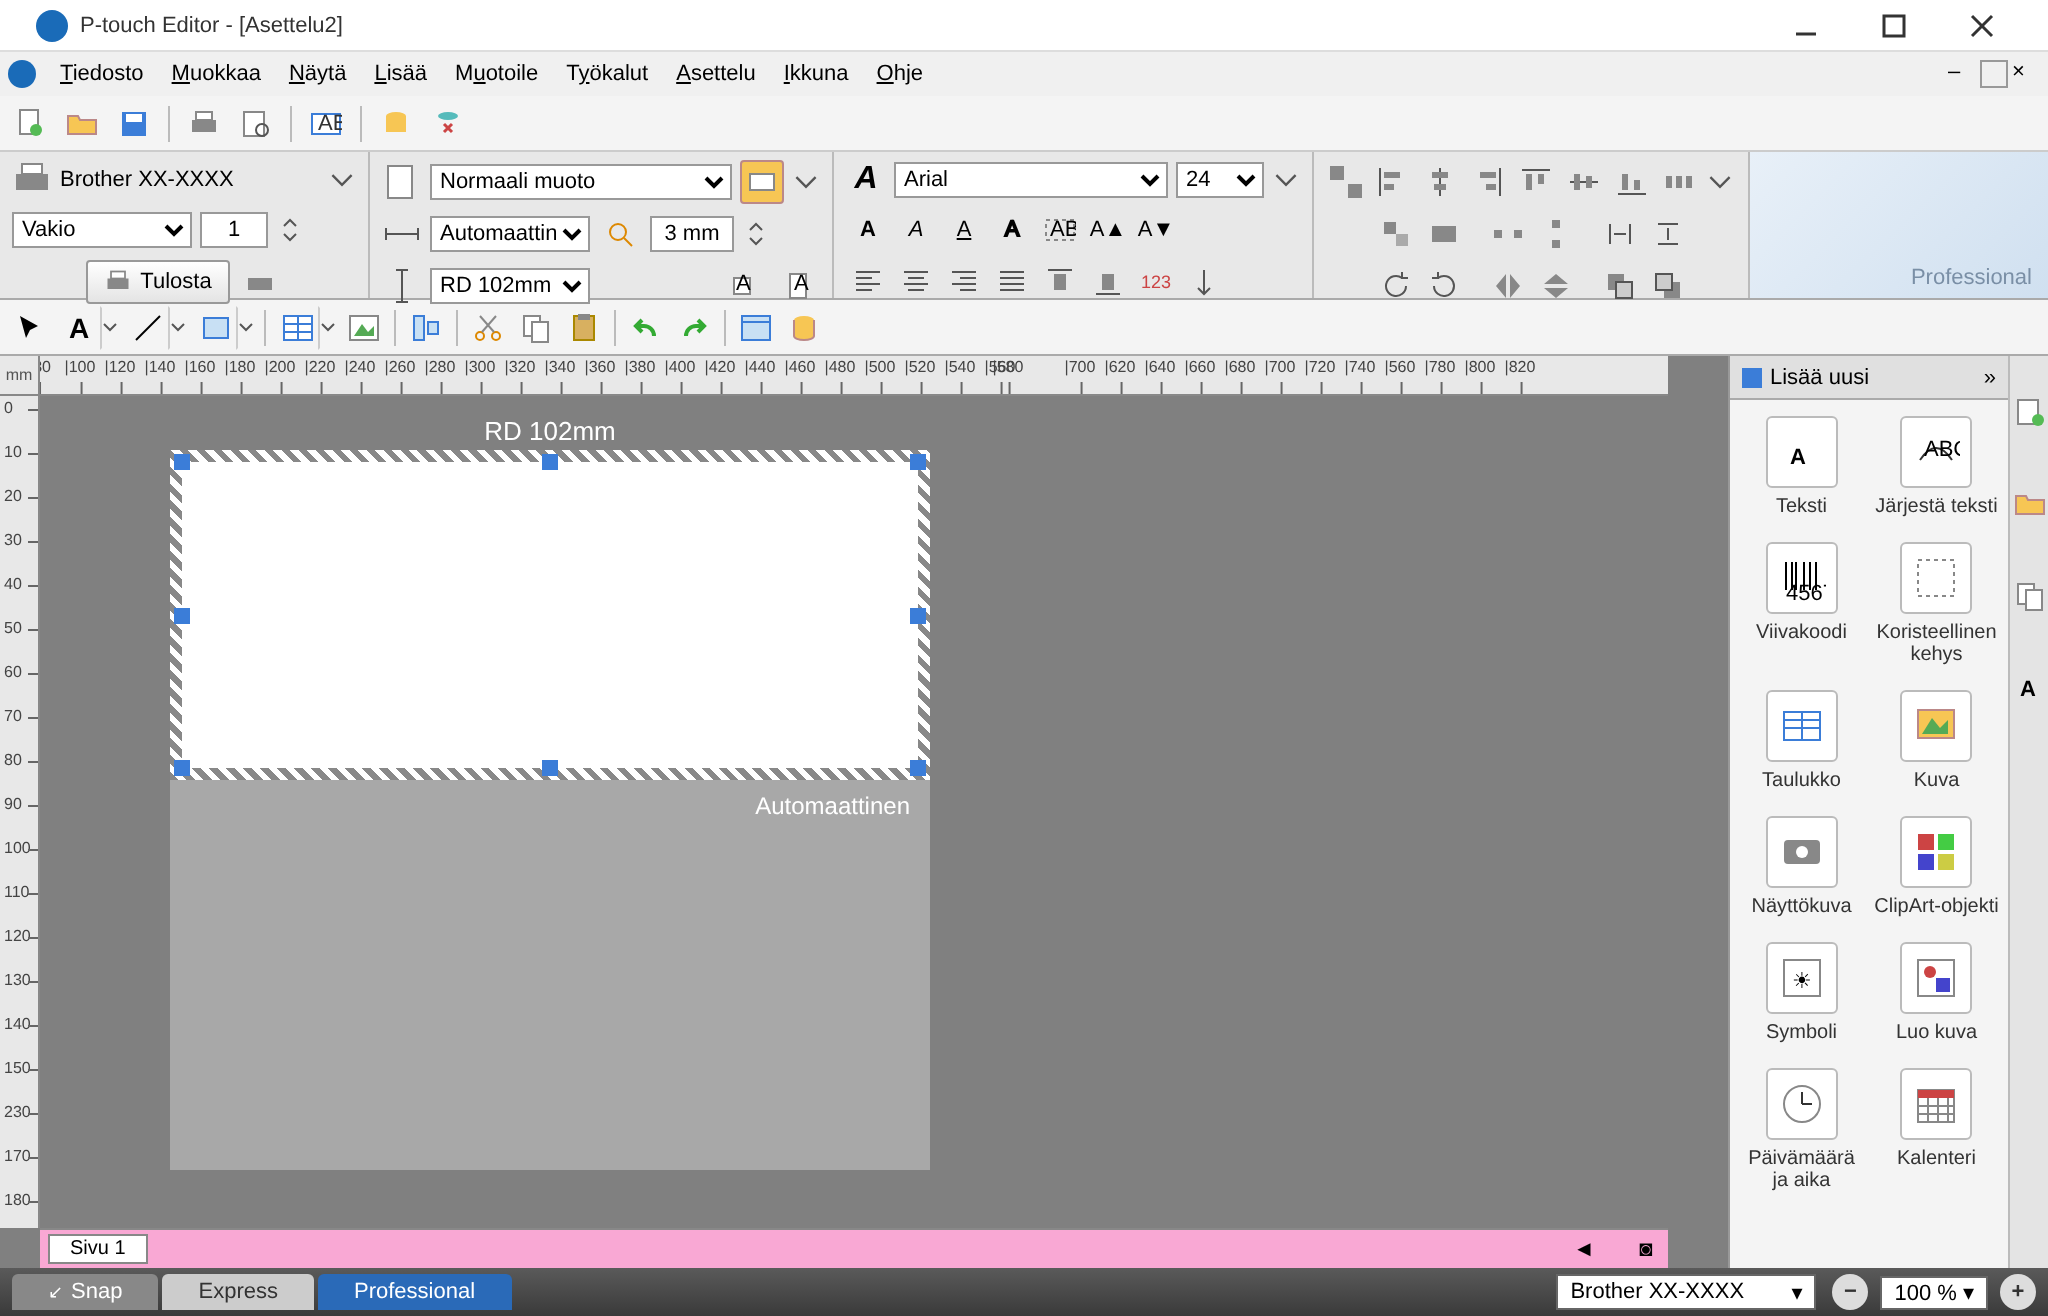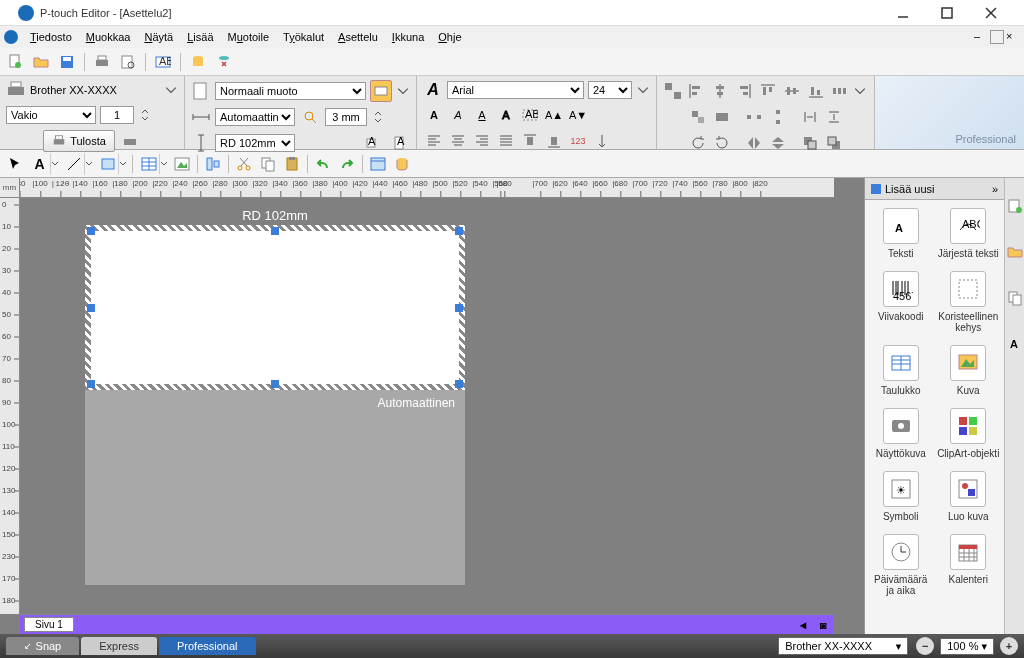--- a/index.html
+++ b/index.html
@@ -64,21 +64,21 @@
 .label-frame { position: absolute; left: 65px; top: 10px; width: 380px; }
 .label-title { color: #fff; font-size: 13px; text-align: center; margin-bottom: 2px; }
 .label-hatch { border: 6px solid; border-image: repeating-linear-gradient(45deg,#888 0 3px,#fff 3px 6px) 6; background: #fff; position: relative; height: 165px; }
 .handle { position: absolute; width: 8px; height: 8px; background: #3b7dd8; }
 .h-tl{left:-4px;top:-4px}.h-tr{right:-4px;top:-4px}.h-bl{left:-4px;bottom:-4px}.h-br{right:-4px;bottom:-4px}
 .h-t{left:50%;top:-4px;margin-left:-4px}.h-b{left:50%;bottom:-4px;margin-left:-4px}
 .h-l{left:-4px;top:50%;margin-top:-4px}.h-r{right:-4px;top:50%;margin-top:-4px}
 .overflow-area { background: #a8a8a8; height: 195px; position: relative; }
 .overflow-area .olabel { position: absolute; right: 10px; top: 6px; color: #fff; font-size: 12px; }
 
-.bottom-strip { position: absolute; left: 20px; bottom: 0; right: 190px; height: 20px; background: #8b5cf6; border-top: 1px solid #888; display: flex; align-items: center; padding: 0 4px; gap: 6px; }
+.bottom-strip { position: absolute; left: 20px; bottom: 0; right: 190px; height: 20px; background: #f9a8d4; border-top: 1px solid #888; display: flex; align-items: center; padding: 0 4px; gap: 17px; }
 .pagetab { background: #fff; border: 1px solid #888; padding: 1px 10px; font-size: 10px; }
 
 
 .sidepanel { position: absolute; right: 0; top: 0; bottom: 0; width: 160px; background: #f4f4f4; border-left: 1px solid #999; display: flex; }
 .sidecontent { flex: 1; display: flex; flex-direction: column; }
 .sidehead { height: 22px; background: #e0e0e0; border-bottom: 1px solid #aaa; display: flex; align-items: center; padding: 0 6px; gap: 4px; }
 .sidehead .sq { width: 10px; height: 10px; background: #3b7dd8; }
 .sidehead .sp { flex: 1; }
 .sidegrid { flex: 1; overflow-y: auto; padding: 8px 4px; display: grid; grid-template-columns: 1fr 1fr; gap: 12px 4px; align-content: start; }
 .sitem { display: flex; flex-direction: column; align-items: center; gap: 4px; }
@@ -635,21 +635,21 @@
       </svg>
     </div>
   <div style="flex:1"></div>
 </div>
 
 <div class="work">
   <div class="ruler-corner">mm</div>
   <div class="ruler-h" id="rulerh">
       <div class="tick" style="left: 0px;">|80</div>
       <div class="tick" style="left: 20px;">|100</div>
-      <div class="tick" style="left: 40px; font-family: Liberation Mono, monospace;">|120</div>
+      <div class="tick" style="left: 40px;">|120</div>
       <div class="tick" style="left: 60px;">|140</div>
       <div class="tick" style="left: 80px;">|160</div>
       <div class="tick" style="left: 100px;">|180</div>
       <div class="tick" style="left: 120px;">|200</div>
       <div class="tick" style="left: 140px;">|220</div>
       <div class="tick" style="left: 160px;">|240</div>
       <div class="tick" style="left: 180px;">|260</div>
       <div class="tick" style="left: 200px;">|280</div>
       <div class="tick" style="left: 220px;">|300</div>
       <div class="tick" style="left: 240px;">|320</div>

